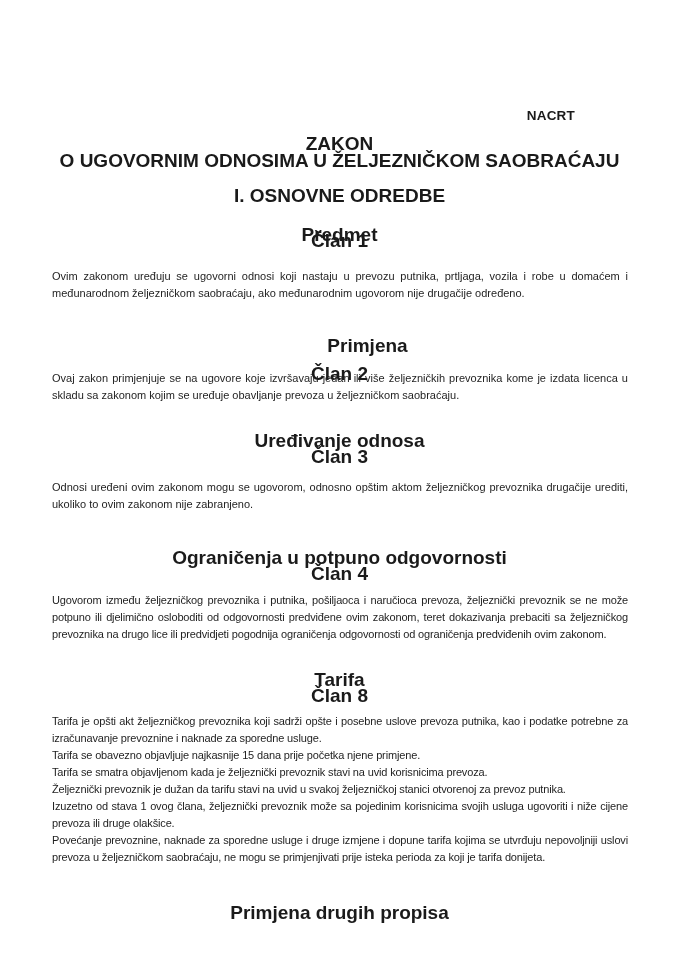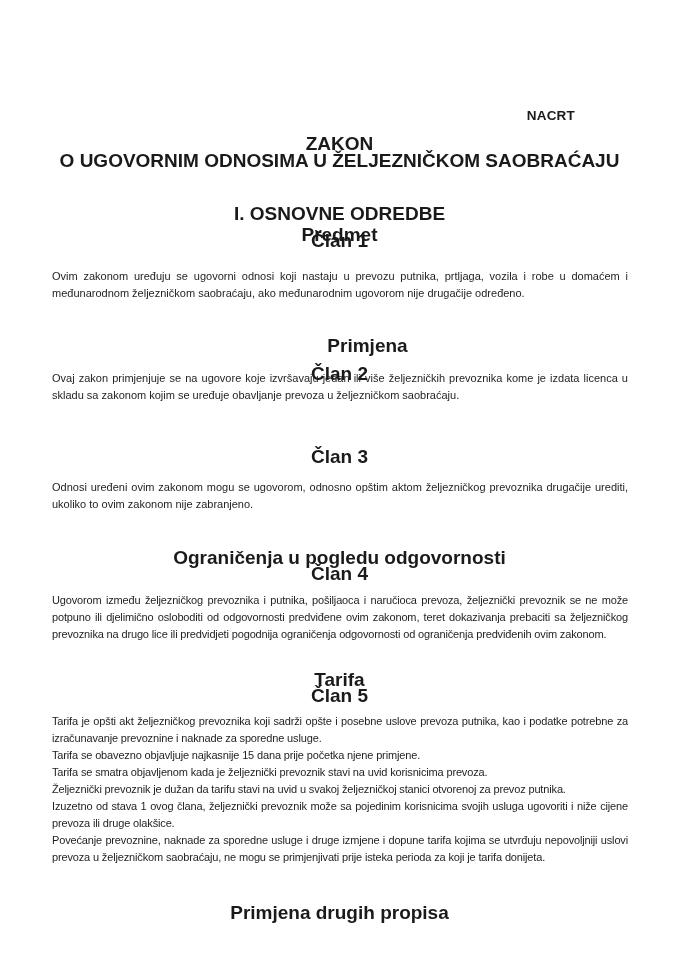--- a/index.html
+++ b/index.html
@@ -57,47 +57,48 @@
 </head>
 <body>
 
 <div class="page">
 
   <div class="nacrt">NACRT</div>
 
   <div class="center" style="top:136px;">ZAKON</div>
   <div class="center" style="top:153px;">O UGOVORNIM ODNOSIMA U ŽELJEZNIČKOM SAOBRAĆAJU</div>
 
-  <div class="center" style="top:206px;">I. OSNOVNE ODREDBE</div>
+  <div class="center" style="top:188px;">I. OSNOVNE ODREDBE</div>
 
   <div class="center" style="top:227px;">Predmet</div>
   <div class="center" style="top:233px;">Član 1</div>
   <div class="para" style="top:268px;">
     <p>Ovim zakonom uređuju se ugovorni odnosi koji nastaju u prevozu putnika, prtljaga, vozila i robe u domaćem i međunarodnom željezničkom saobraćaju, ako međunarodnim ugovorom nije drugačije određeno.</p>
   </div>
 
   <div class="center" style="top:338px;padding-left:28px;">Primjena</div>
   <div class="center" style="top:354px;margin-top:12px;">Član 2</div>
   <div class="para" style="top:370px;">
     <p>Ovaj zakon primjenjuje se na ugovore koje izvršavaju jedan ili više željezničkih prevoznika kome je izdata licenca u skladu sa zakonom kojim se uređuje obavljanje prevoza u željezničkom saobraćaju.</p>
   </div>
 
+  <div class="center" style="top:433px;">Uređivanje odnosa</div>
   <div class="center" style="top:449px;">Član 3</div>
   <div class="para" style="top:479px;">
     <p>Odnosi uređeni ovim zakonom mogu se ugovorom, odnosno opštim aktom željezničkog prevoznika drugačije urediti, ukoliko to ovim zakonom nije zabranjeno.</p>
   </div>
 
-  <div class="center" style="top:550px;">Ograničenja u pogledu odgovornosti</div>
+  <div class="center" style="top:550px;">Ograničenja u potpuno odgovornosti</div>
   <div class="center" style="top:566px;">Član 4</div>
   <div class="para tight" style="top:592px;">
     <p>Ugovorom između željezničkog prevoznika i putnika, pošiljaoca i naručioca prevoza, željeznički prevoznik se ne može potpuno ili djelimično osloboditi od odgovornosti predviđene ovim zakonom, teret dokazivanja prebaciti sa željezničkog prevoznika na drugo lice ili predvidjeti pogodnija ograničenja odgovornosti od ograničenja predviđenih ovim zakonom.</p>
   </div>
 
   <div class="center" style="top:672px;">Tarifa</div>
-  <div class="center" style="top:688px;">Član 5</div>
+  <div class="center" style="top:688px;">Član 8</div>
   <div class="para tight" style="top:713px;">
     <p>Tarifa je opšti akt željezničkog prevoznika koji sadrži opšte i posebne uslove prevoza putnika, kao i podatke potrebne za izračunavanje prevoznine i naknade za sporedne usluge.</p>
     <p>Tarifa se obavezno objavljuje najkasnije 15 dana prije početka njene primjene.</p>
     <p>Tarifa se smatra objavljenom kada je željeznički prevoznik stavi na uvid korisnicima prevoza.</p>
     <p>Željeznički prevoznik je dužan da tarifu stavi na uvid u svakoj željezničkoj stanici otvorenoj za prevoz putnika.</p>
     <p>Izuzetno od stava 1 ovog člana, željeznički prevoznik može sa pojedinim korisnicima svojih usluga ugovoriti i niže cijene prevoza ili druge olakšice.</p>
     <p>Povećanje prevoznine, naknade za sporedne usluge i druge izmjene i dopune tarifa kojima se utvrđuju nepovoljniji uslovi prevoza u željezničkom saobraćaju, ne mogu se primjenjivati prije isteka perioda za koji je tarifa donijeta.</p>
   </div>
 
   <div class="center" style="top:905px;">Primjena drugih propisa</div>

